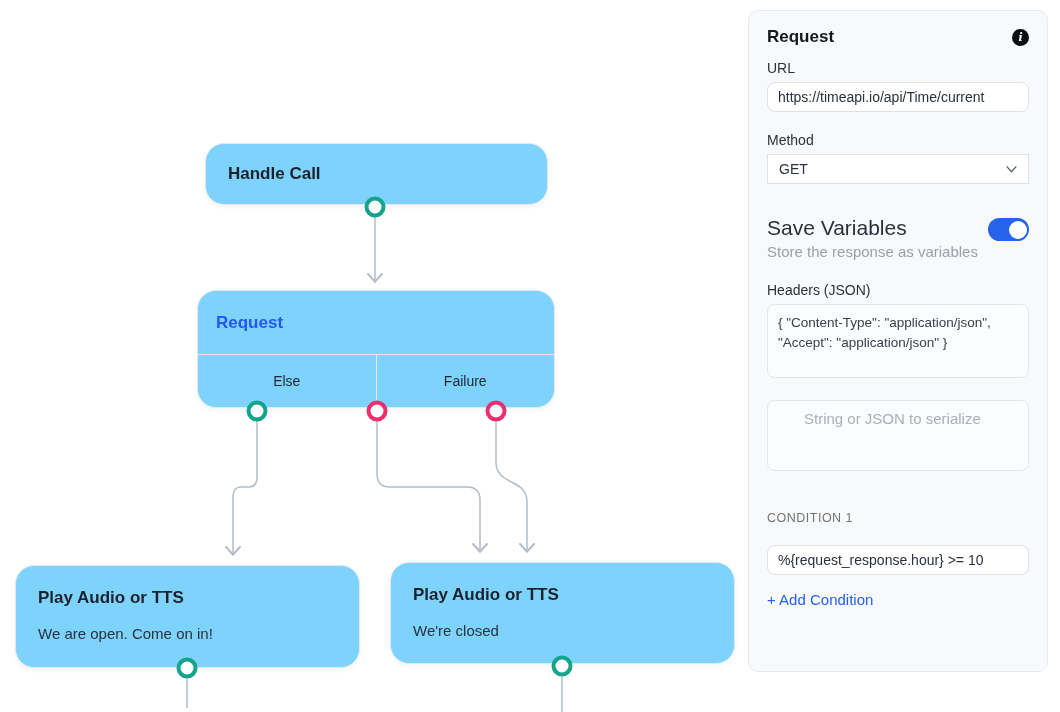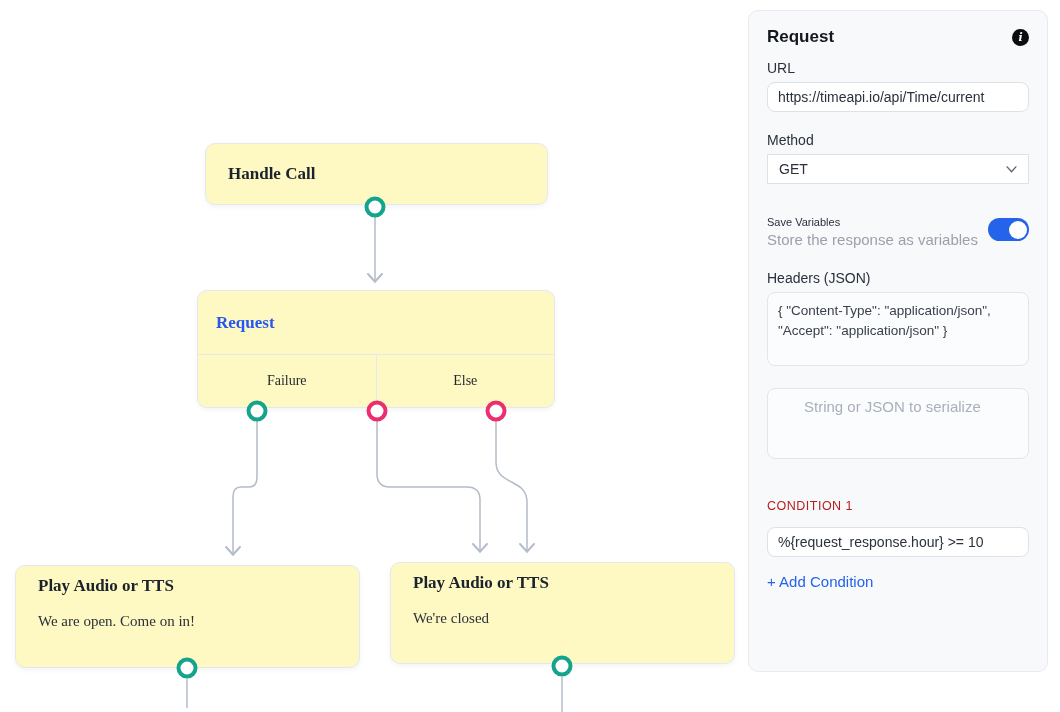--- a/index.html
+++ b/index.html
@@ -1,37 +1,37 @@
 <!DOCTYPE html>
 <html><head>
 <meta charset="utf-8">
 <style>
   * { margin:0; padding:0; box-sizing:border-box; }
   html,body { width:1060px; height:712px; background:#ffffff; overflow:hidden;
               font-family:"Liberation Sans", sans-serif; color:#1c222c; }
   .canvas { position:absolute; left:0; top:0; width:748px; height:712px; }
   svg.edges { position:absolute; left:0; top:0; width:748px; height:712px; z-index:0; }
 
-  .node { position:absolute; background:#fef9c3; border:1px solid #e4e9ef; border-radius:10px;
-          box-shadow:0 2px 5px rgba(30,40,60,.05); z-index:1;font-family:Liberation Serif, serif; }
+  .node { position:absolute; background:#7dd3fc; border:1px solid #e4e9ef; border-radius:19px;
+          box-shadow:0 2px 5px rgba(30,40,60,.05); z-index:1; }
   .node-title { font-weight:700; font-size:17px; color:#1b222d; }
   .node-body-text { font-size:15px; color:#2a313c; }
 
   .handle-call { left:205px; top:143px; width:343px; height:62px; display:flex; align-items:center; padding:0 22px; }
 
   .request-node { left:197px; top:290px; width:358px; height:118px; display:flex; flex-direction:column; }
   .request-node .rn-head { height:64px; display:flex; align-items:center; padding:0 18px;
                            border-bottom:1px solid #e4e9ef; }
   .request-node .rn-head .node-title { color:#2457f3; }
   .request-node .rn-outputs { flex:1; display:flex; }
   .request-node .rn-cell { flex:1; display:flex; align-items:center; justify-content:center;
                            font-size:14px; color:#1f2630; }
   .request-node .rn-cell + .rn-cell { border-left:1px solid #e4e9ef; }
 
-  .play-node { padding:10px 22px 0 22px; }
+  .play-node { padding:22px 22px 0 22px; }
   .play-open   { left:15px;  top:565px; width:345px; height:103px; }
   .play-closed { left:390px; top:562px; width:345px; height:102px; }
   .play-node .node-body-text { margin-top:17px; }
 
   .port { position:absolute; width:13px; height:13px; background:#ffffff; border-radius:50%;
           z-index:2; transform:translate(-50%,-50%); box-sizing:content-box; }
   .port-teal { border:4px solid #14a38b; }
   .port-pink { border:4px solid #ed2e6e; }
 
   
@@ -47,33 +47,33 @@
   .field-label { font-size:14px; color:#2a313c; margin-bottom:6px; }
   .txt-input { width:100%; height:30px; background:#ffffff; border:1px solid #dde1e8; border-radius:8px;
                padding:0 10px; font-size:14px; color:#2a313c; font-family:"Liberation Sans", sans-serif;
                outline:none; }
   .mb20 { margin-bottom:20px; } .mb32 { margin-bottom:32px; } .mb18 { margin-bottom:18px; }
   .select { width:100%; height:30px; background:#ffffff; border:1px solid #dde1e8; border-radius:0;
             display:flex; align-items:center; justify-content:space-between; padding:0 11px;
             font-size:14px; color:#2a313c; cursor:pointer; }
   .chevron-down { width:11px; height:7px; }
   .save-row { display:flex; align-items:flex-start; justify-content:space-between; margin-bottom:22px; }
-  .save-label { font-size:11px; color:#2a313c; }
+  .save-label { font-size:21px; color:#2a313c; }
   .save-hint { font-size:15px; color:#9aa1ac; margin-top:3px; }
   .toggle { width:41px; height:23px; background:#2563eb; border-radius:12px; position:relative;
             cursor:pointer; flex:none; margin-top:2px; }
   .toggle .knob { position:absolute; right:2.5px; top:2.5px; width:18px; height:18px;
                   background:#ffffff; border-radius:50%; }
   .textarea { width:100%; background:#fbfcfd; border:1px solid #e2e6ec; border-radius:8px;
               padding:8px 10px; font-size:13.5px; line-height:20px; color:#3a414c; resize:none;
               font-family:"Liberation Sans", sans-serif; outline:none; }
   .textarea::placeholder { color:#a9b0bb; font-size:15px; }
   .headers-area { height:74px; }
   .body-area { height:71px; margin-bottom:36px;padding-left:36px; }
-  .cond-label { font-size:12.5px; color:#b91c1c; letter-spacing:.04em; margin-bottom:14px; }
+  .cond-label { font-size:12.5px; color:#737373; letter-spacing:.04em; margin-bottom:20px; }
   .add-cond { display:inline-block; margin-top:16px; font-size:15px; color:#2563eb; cursor:pointer;text-align:center; }
 </style>
 </head>
 <body>
 
 <div class="canvas">
   <svg class="edges" viewBox="0 0 748 712">
     <defs>
       <marker id="arrow" viewBox="0 0 12 12" refX="6" refY="6" markerWidth="11" markerHeight="11" orient="auto">
         <path d="M1,1 L6.5,6 L1,11" fill="none" stroke="#b4bcc8" stroke-width="1.6" stroke-linecap="round"></path>
@@ -92,22 +92,22 @@
   <div class="node handle-call">
     <div class="node-title">Handle Call</div>
   </div>
   <div class="port port-teal" style="left:375px; top:207px;"></div>
 
   <div class="node request-node">
     <div class="rn-head">
       <div class="node-title">Request</div>
     </div>
     <div class="rn-outputs">
+      <div class="rn-cell">Else</div>
       <div class="rn-cell">Failure</div>
-      <div class="rn-cell">Else</div>
     </div>
   </div>
   <div class="port port-teal" style="left:257px; top:411px;"></div>
   <div class="port port-pink" style="left:377px; top:411px;"></div>
   <div class="port port-pink" style="left:496px; top:411px;"></div>
 
   <div class="node play-node play-open">
     <div class="node-title">Play Audio or TTS</div>
     <div class="node-body-text">We are open. Come on in!</div>
   </div>

